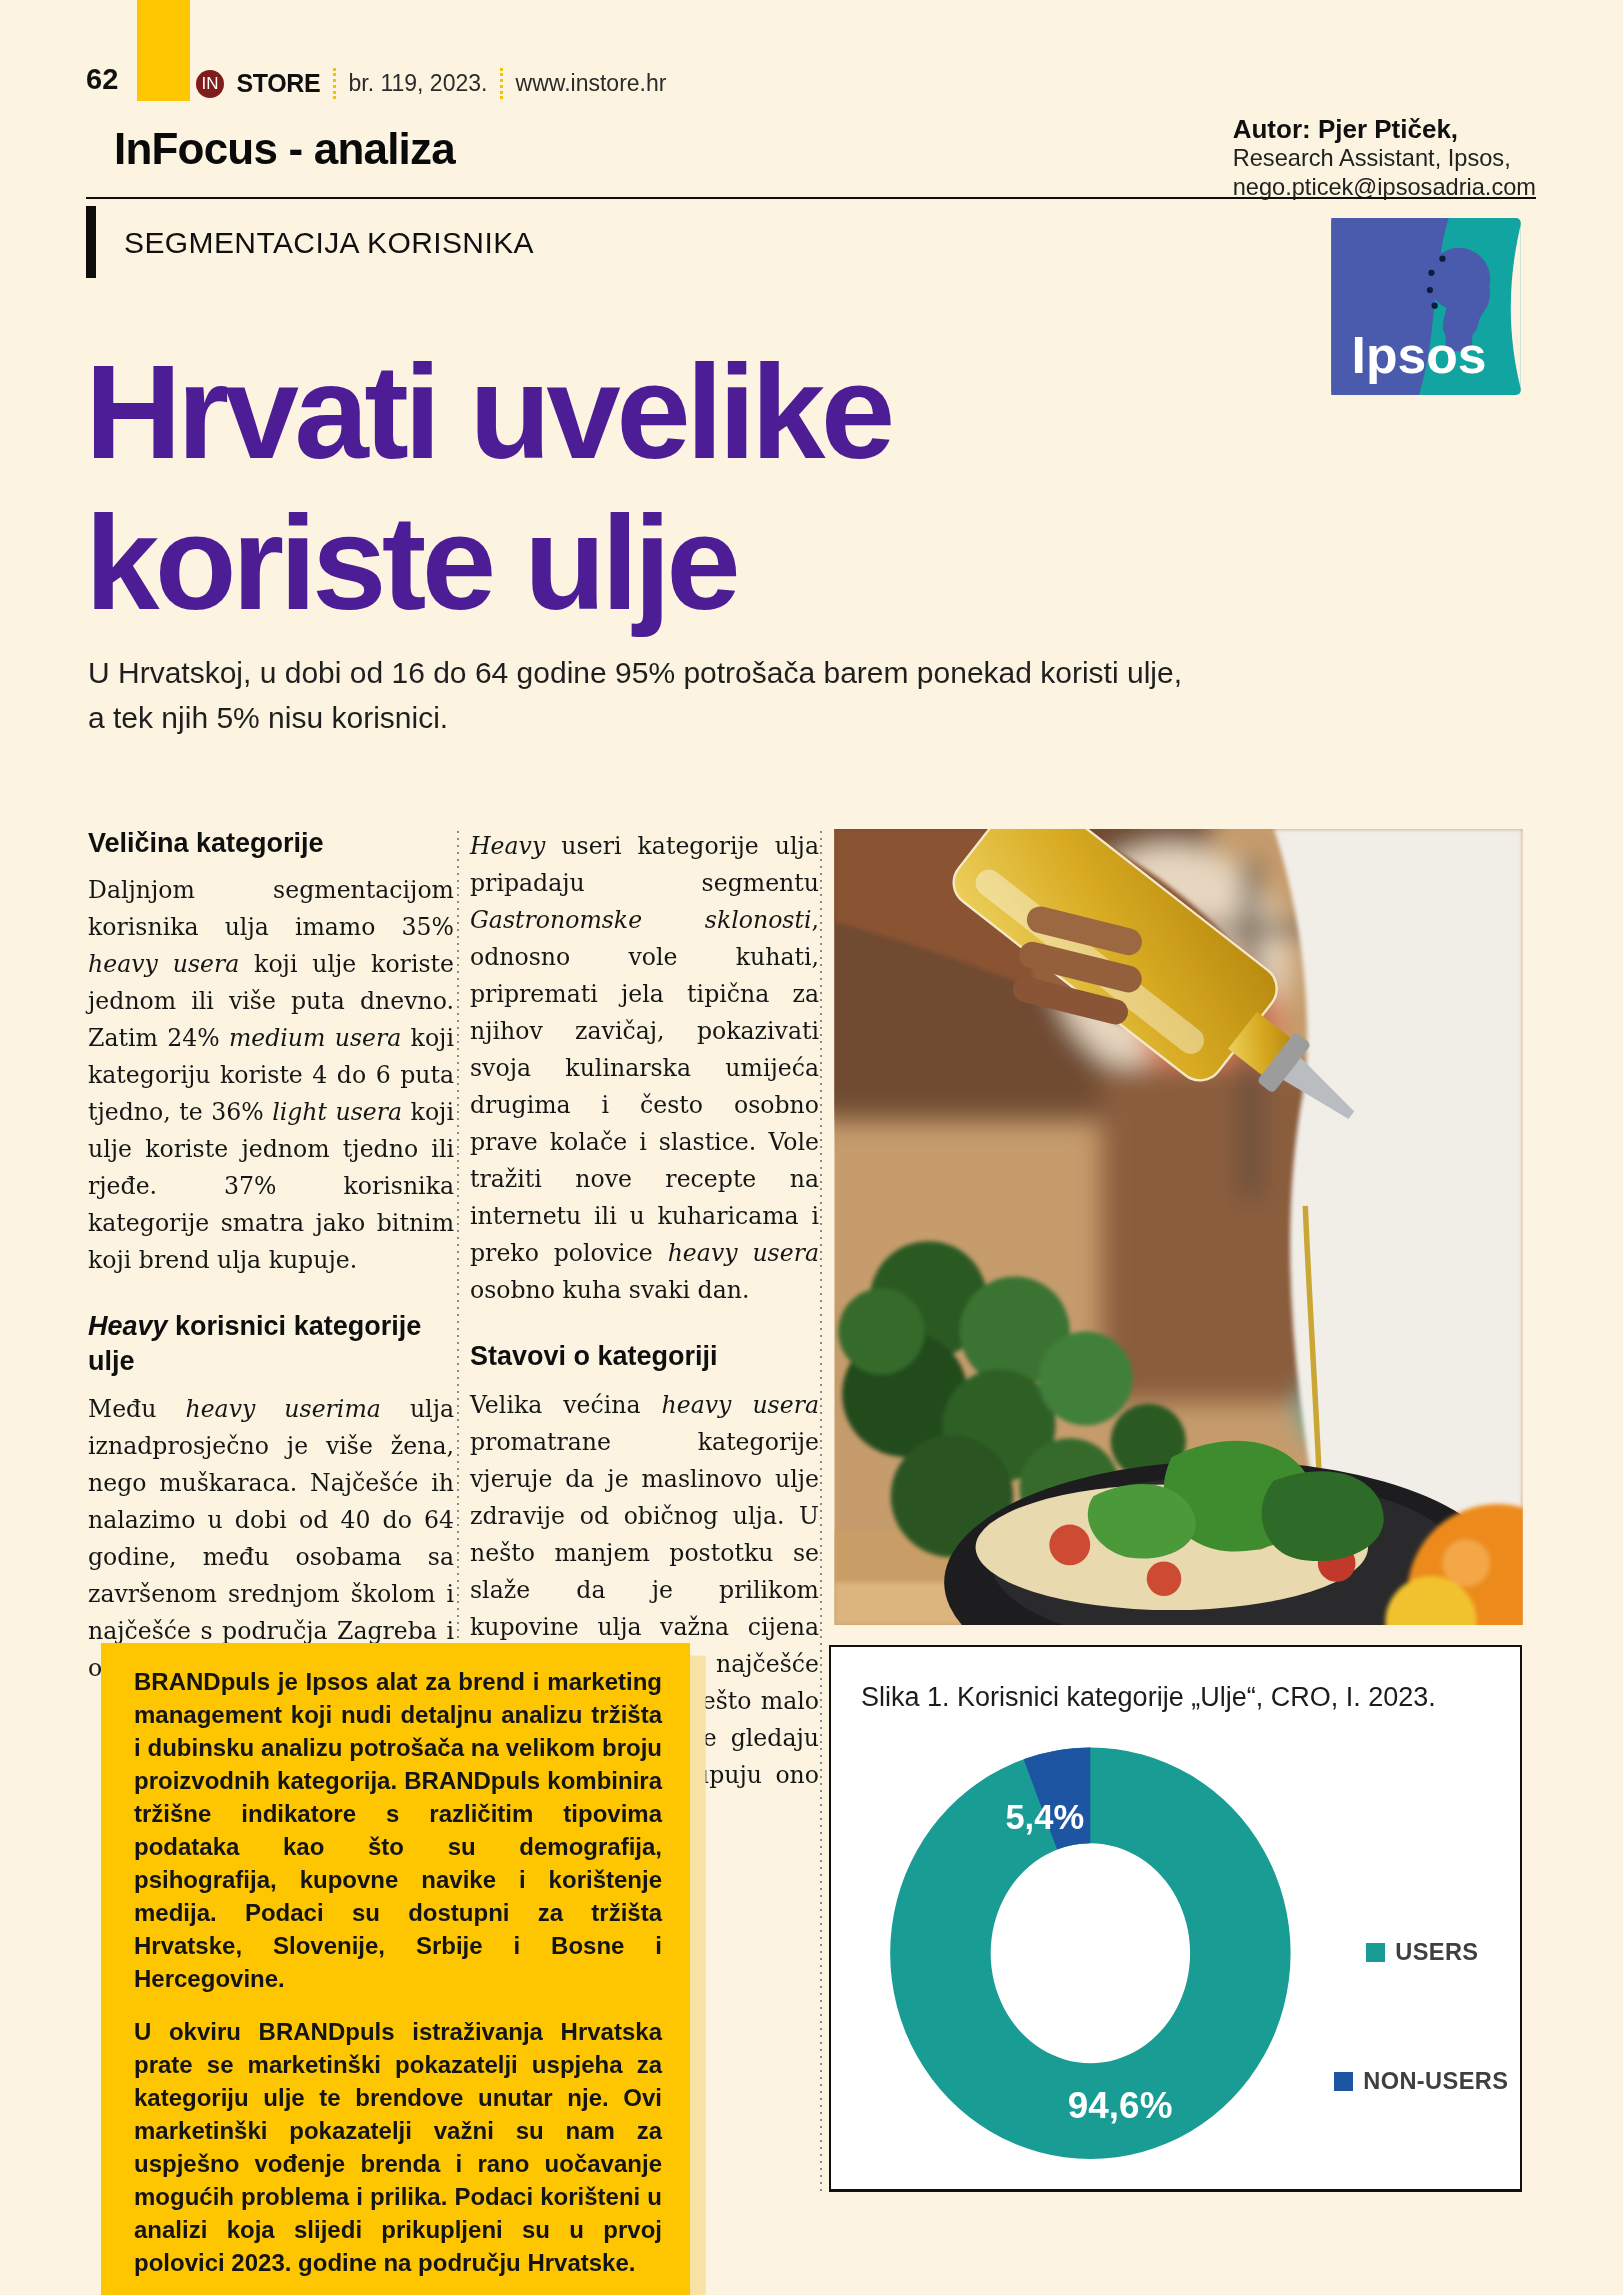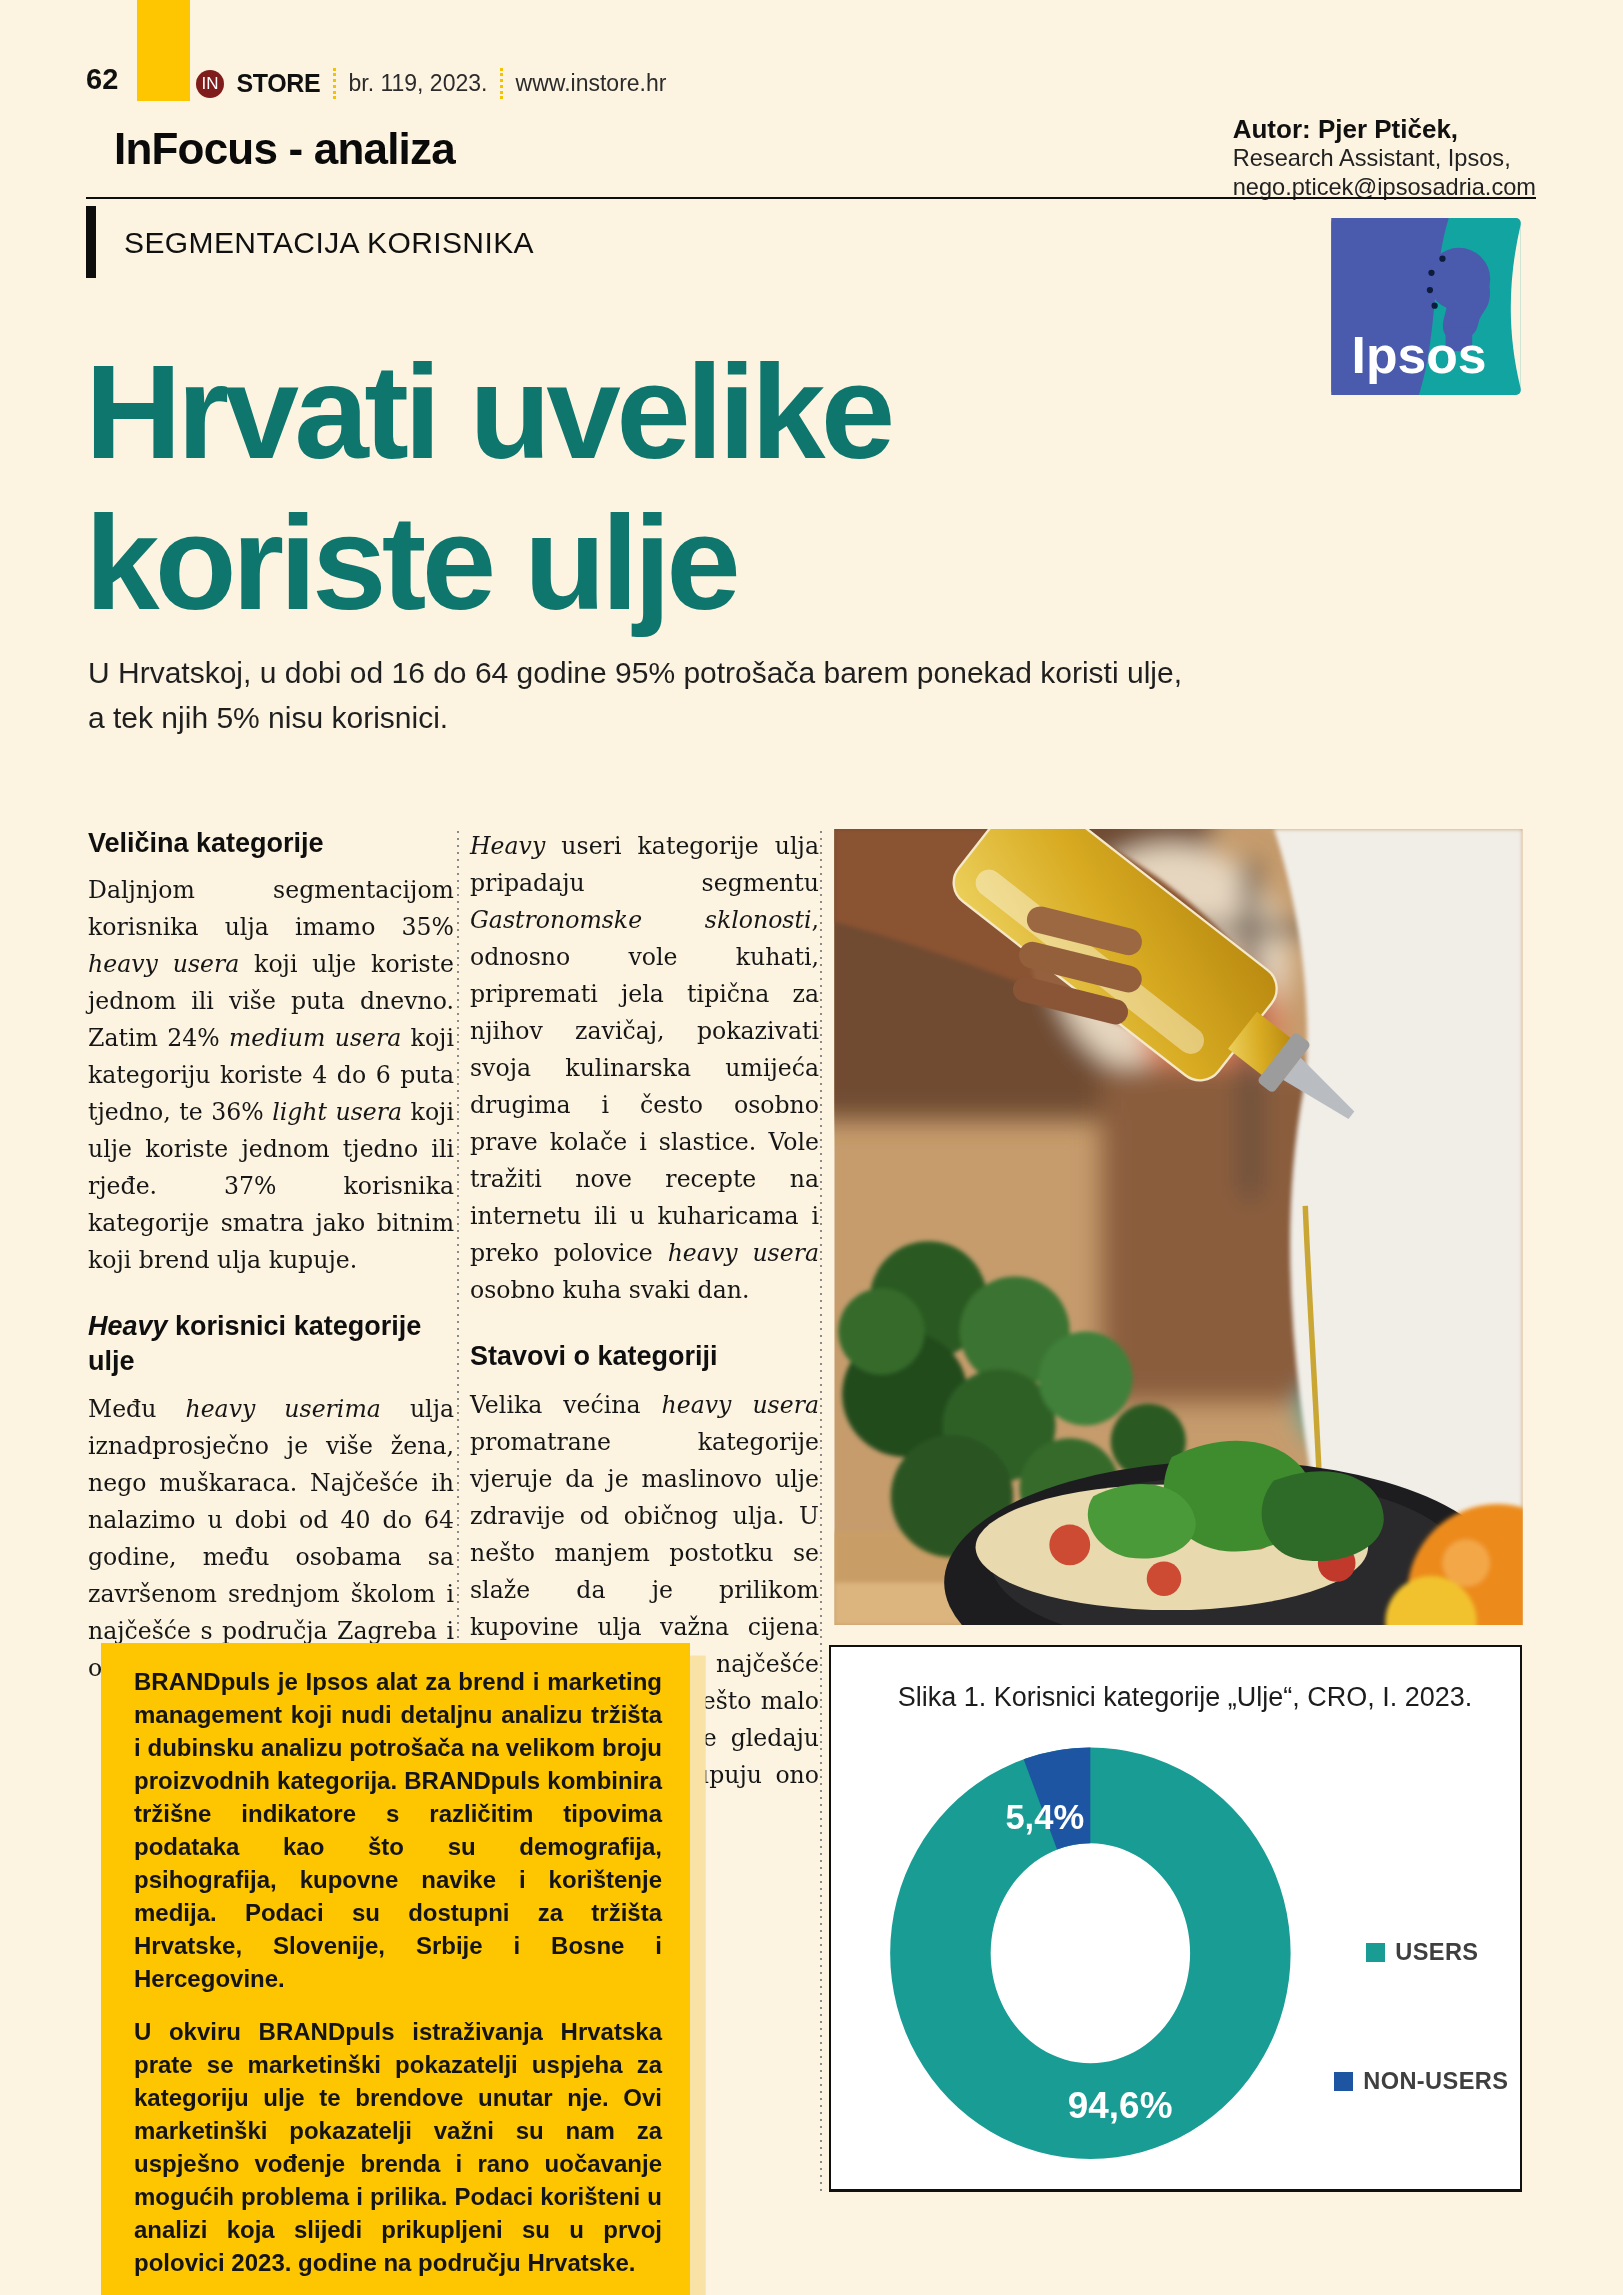--- a/index.html
+++ b/index.html
@@ -22,21 +22,21 @@
 
   .sectitle{left:86px;top:124px;font-size:44px;font-weight:800;color:#0a0a0a;letter-spacing:-0.8px;margin-left:28px;}
   .rule{left:86px;width:1450px;top:197px;height:2.4px;background:#0d0d0d;}
   .kickbar{left:86px;top:206px;width:10.2px;height:72px;background:#0d0d0d;}
   .kicker{left:124px;top:226px;font-size:30px;color:#101010;letter-spacing:0.4px;}
 
   .ipsosbox{left:1331px;top:218px;width:190px;height:177px;}
 
   
   .headline{left:85px;top:336px;font-size:134px;line-height:151px;font-weight:bold;
-            letter-spacing:-4.7px;color:#0f766e;}
+            letter-spacing:-4.7px;color:#4c1d95;}
   .lead{left:88px;top:650px;font-size:30px;line-height:45px;color:#1f1f1f;}
 
   
   .col{top:828px;}
   .col1{left:88px;width:366px;}
   .col2{left:470px;width:349px;}
   .vdiv{width:1.6px;background-image:repeating-linear-gradient(to bottom,#8a8a8a 0 2.4px,transparent 2.4px 7px);}
   .vdiv1{left:457px;top:831px;height:807px;}
   .vdiv2{left:820px;top:831px;height:1362px;}
   .col h3{margin:0 0 12.6px;font-size:27px;font-weight:bold;color:#0f0f0f;font-family:"Liberation Sans",sans-serif;}
@@ -50,21 +50,21 @@
   .photo{left:834px;top:829px;width:689px;height:796px;}
 
   
   .infobox{left:101px;top:1643px;width:589px;box-sizing:border-box;
            padding:22px 28px 23.6px 33px;box-shadow:15.7px 12.6px 0 #f9e2a6;}
   .infobox p{margin:0;font-size:24px;font-weight:bold;line-height:33px;text-align:justify;color:#141414;}
   .infobox p + p{margin-top:20px;}
 
   
   .figbox{left:829px;top:1645px;width:693px;height:547px;background:#fff;box-sizing:border-box;
-          border:2.4px solid #101010;border-bottom-width:3.9px;text-align:center;}
+          border:2.4px solid #101010;border-bottom-width:3.9px;}
   .figtitle{left:30px;top:35px;width:648px;font-size:27px;color:#1c1c1c;}
   .donut{left:0;top:0;width:689px;height:541px;}
   .donut text{font-family:"Liberation Sans",sans-serif;font-weight:bold;fill:#fff;}
   .legendrow{left:503px;display:flex;align-items:center;gap:10.2px;}
   .lg1{top:292px;margin-left:32px;} .lg2{top:421px;}
   .swatch{width:19px;height:19px;}
   .lgtext{font-size:23.6px;font-weight:600;color:#3f3f3f;letter-spacing:0.4px;}
 </style>
 </head>
 <body>

